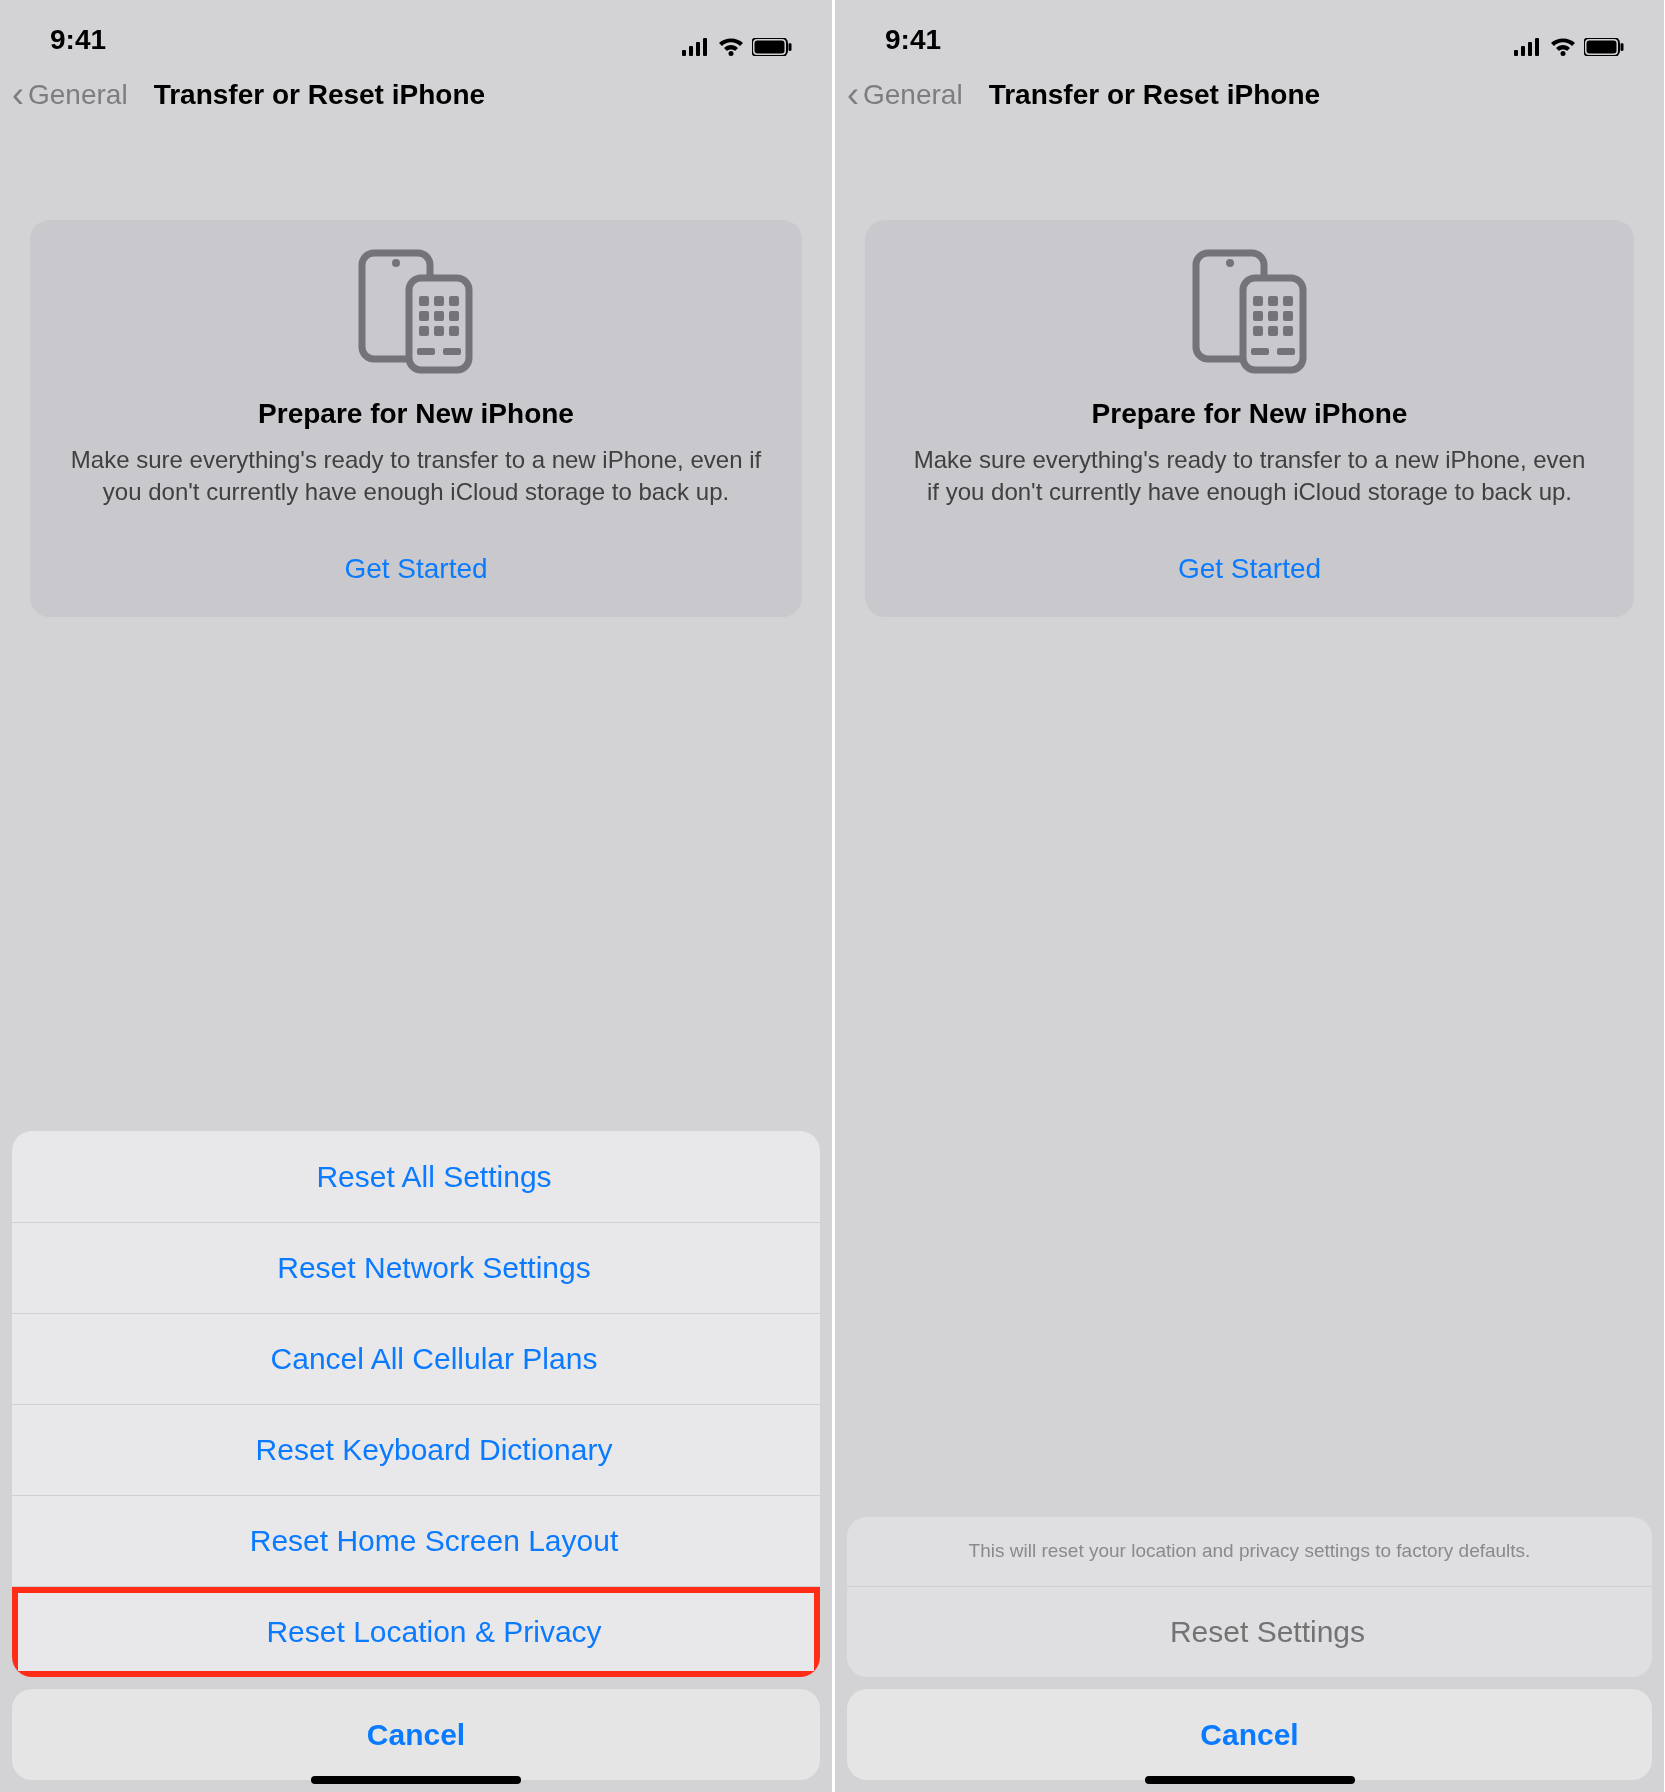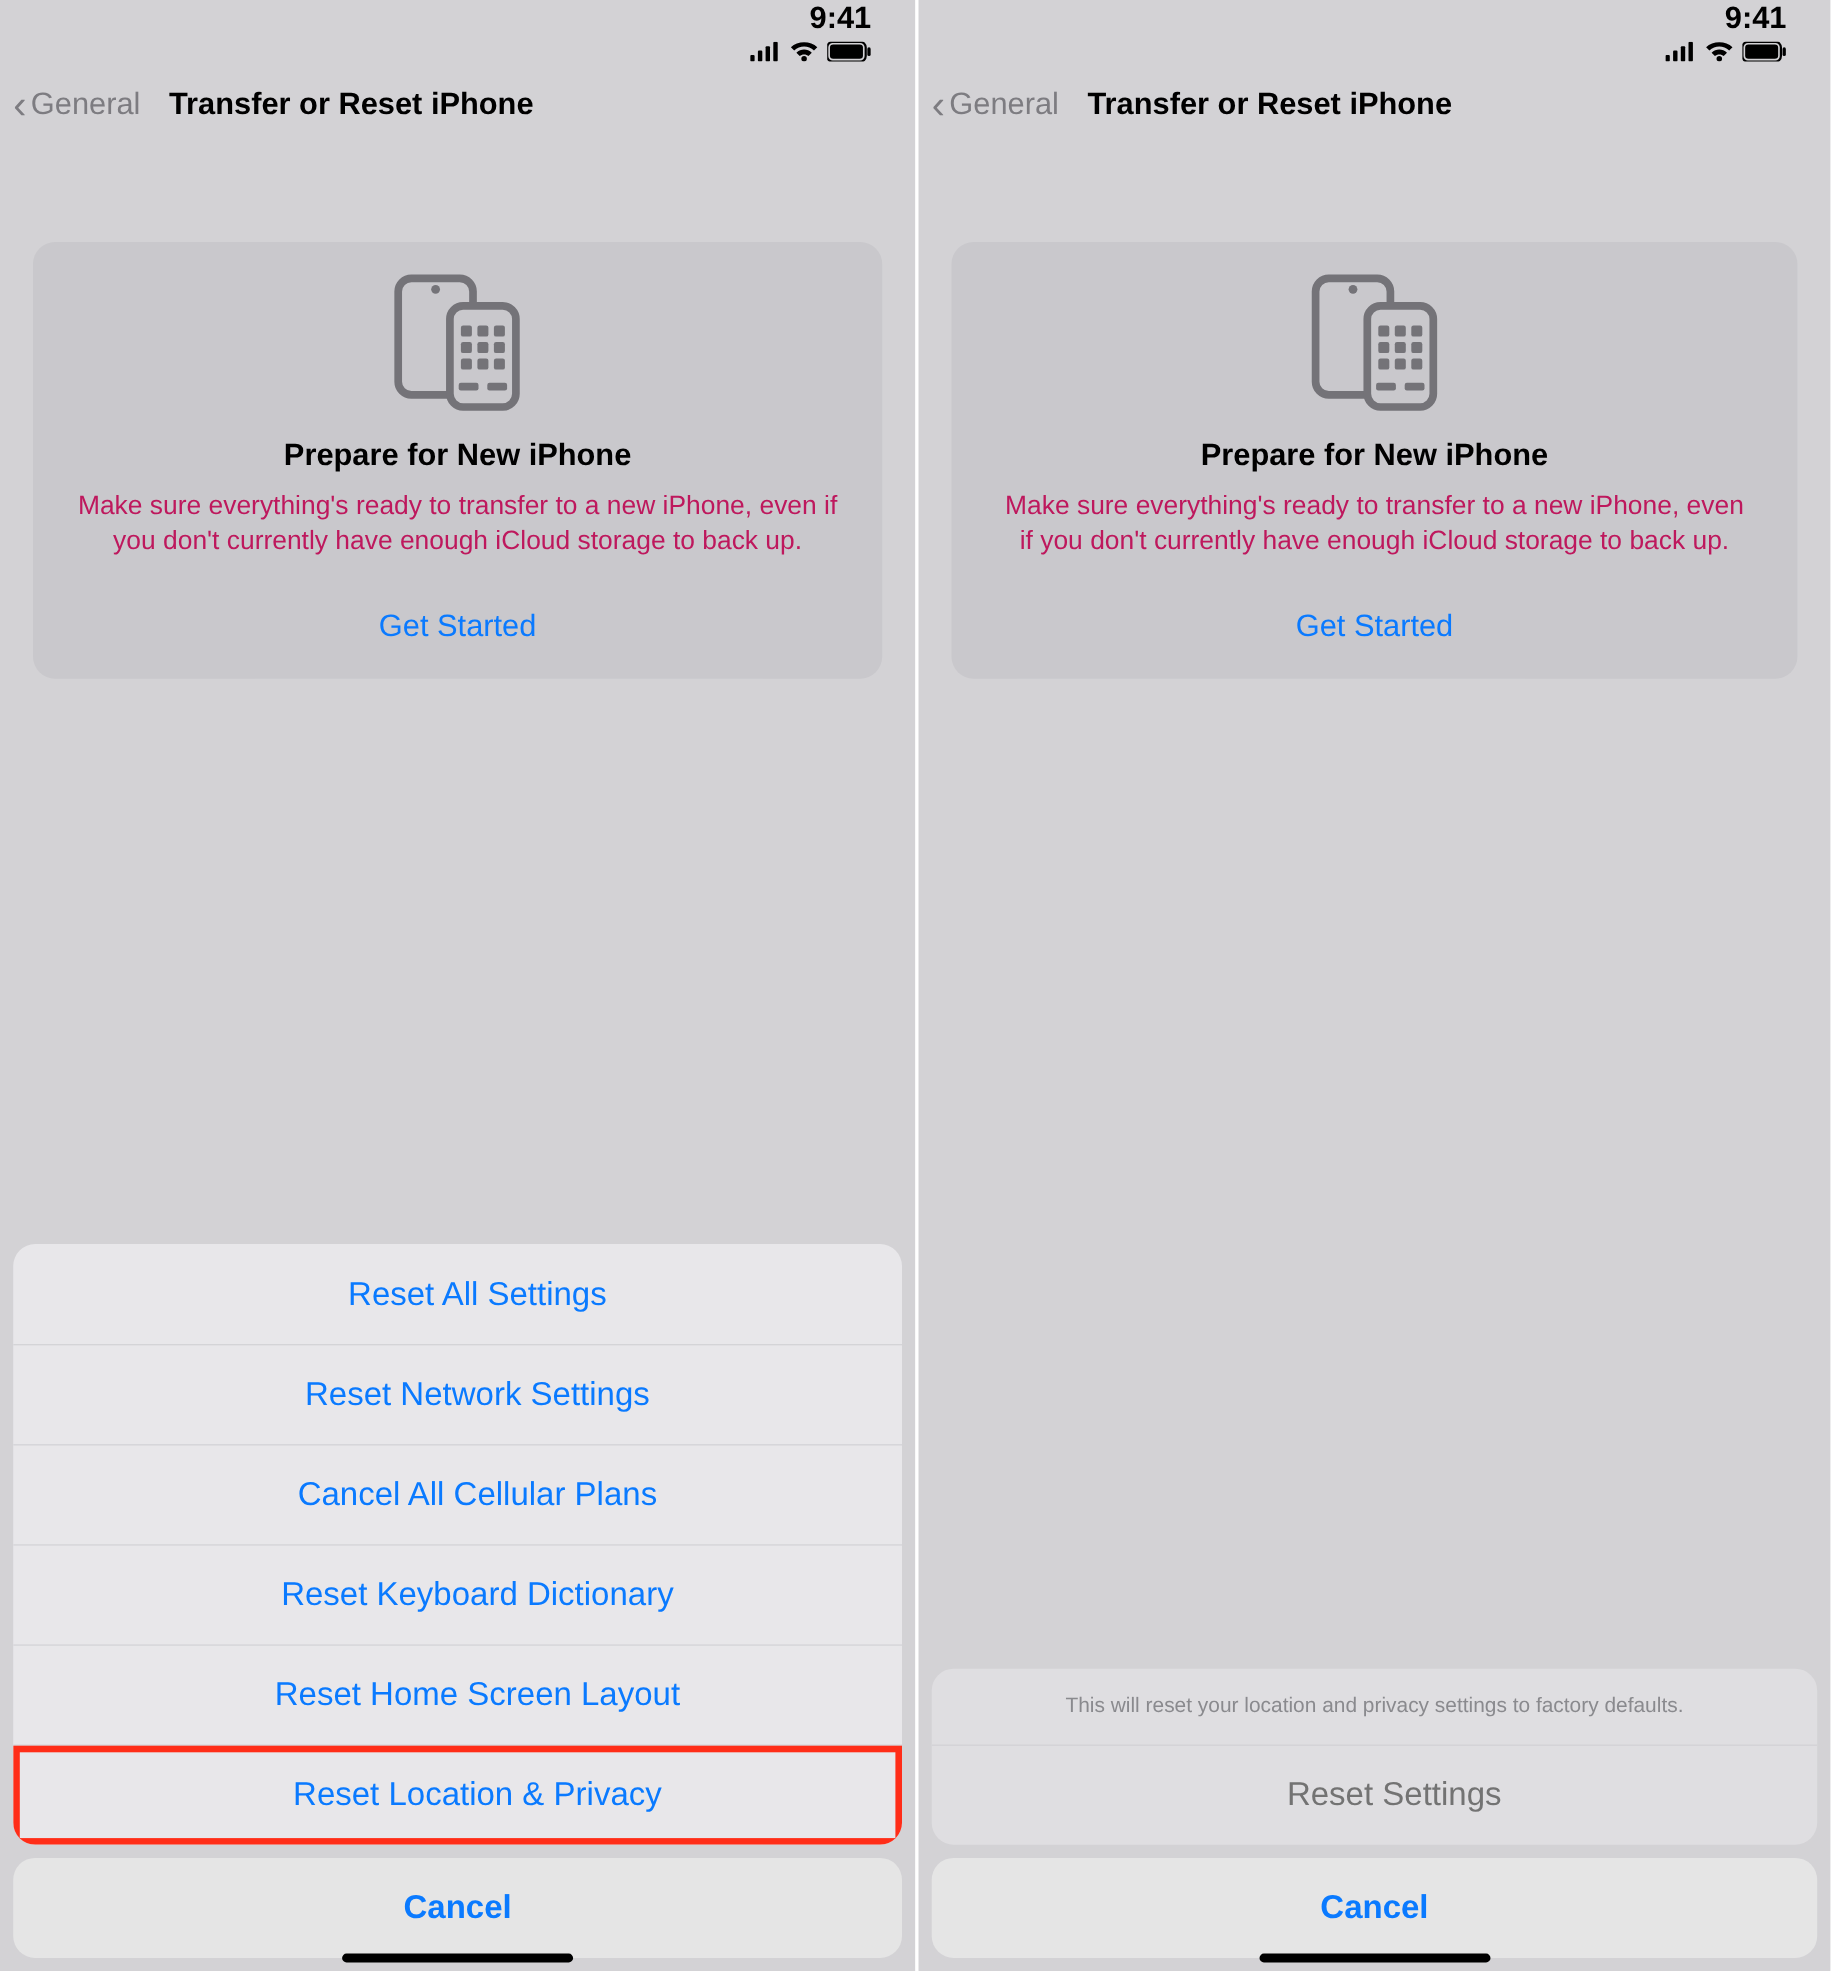--- a/index.html
+++ b/index.html
@@ -19,21 +19,20 @@
     overflow: hidden;
   }
   .phone + .phone { border-left: 3px solid #fff; }
 
   
   .status-bar {
     height: 60px;
     display: flex;
     align-items: flex-end;
     padding: 0 40px 4px 50px;
-    flex-direction: column;
   }
   .status-time {
     flex: 1;
     font-size: 28px;
     font-weight: 700;
     color: #000;
   }
   .status-icons {
     display: flex;
     align-items: flex-end;
@@ -73,21 +72,21 @@
   .phones-graphic { display:flex; justify-content:center; margin-bottom: 22px; }
   .card-title {
     font-size: 28px;
     font-weight: 700;
     color: #000;
     margin-bottom: 14px;
   }
   .card-desc {
     font-size: 24px;
     line-height: 1.35;
-    color: #be185d;
+    color: #404040;
     padding: 0 16px;
     margin-bottom: 44px;
   }
   .card-link {
     font-size: 28px;
     font-weight: 400;
     color: #0a7aff;
   }
 
   

